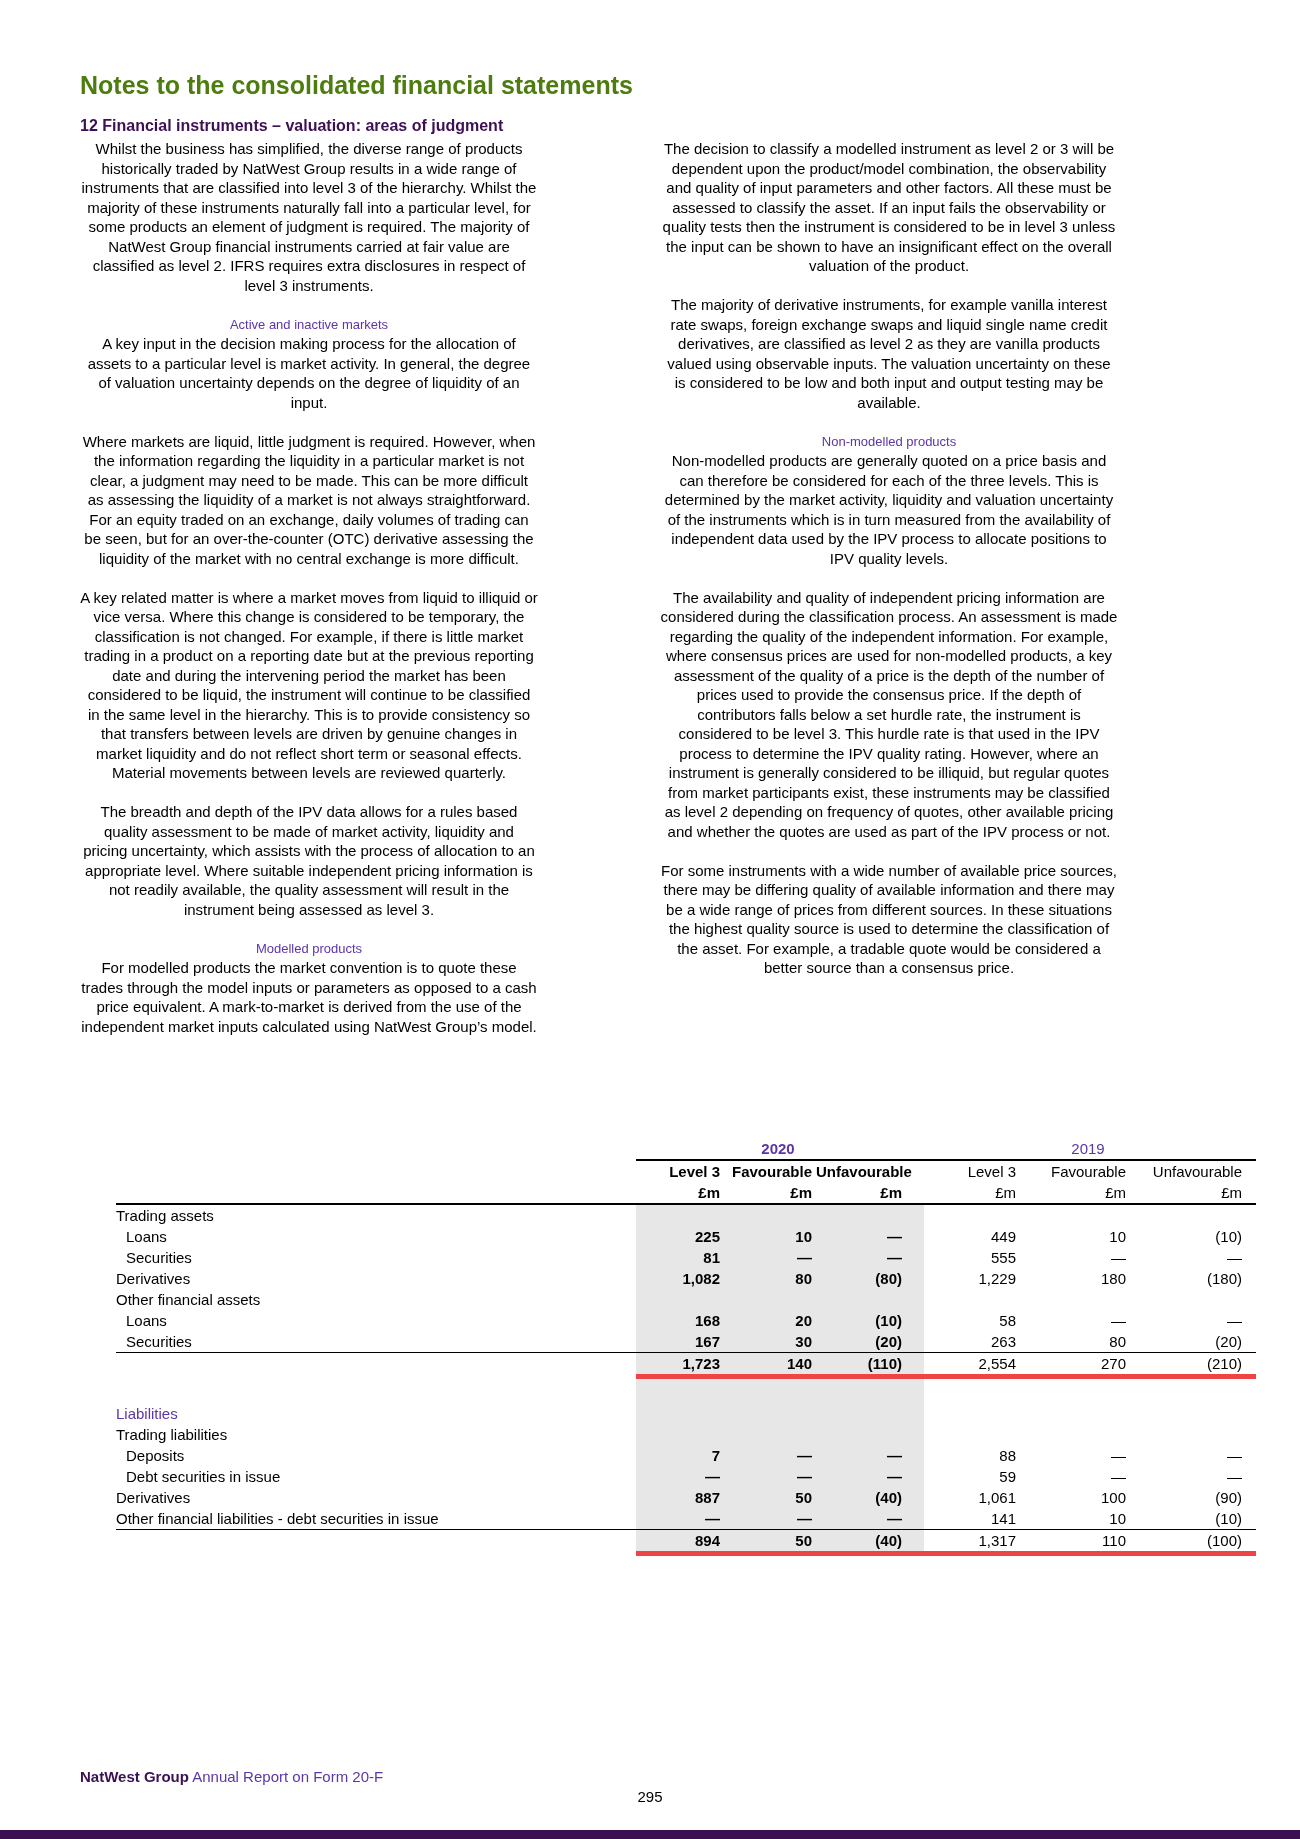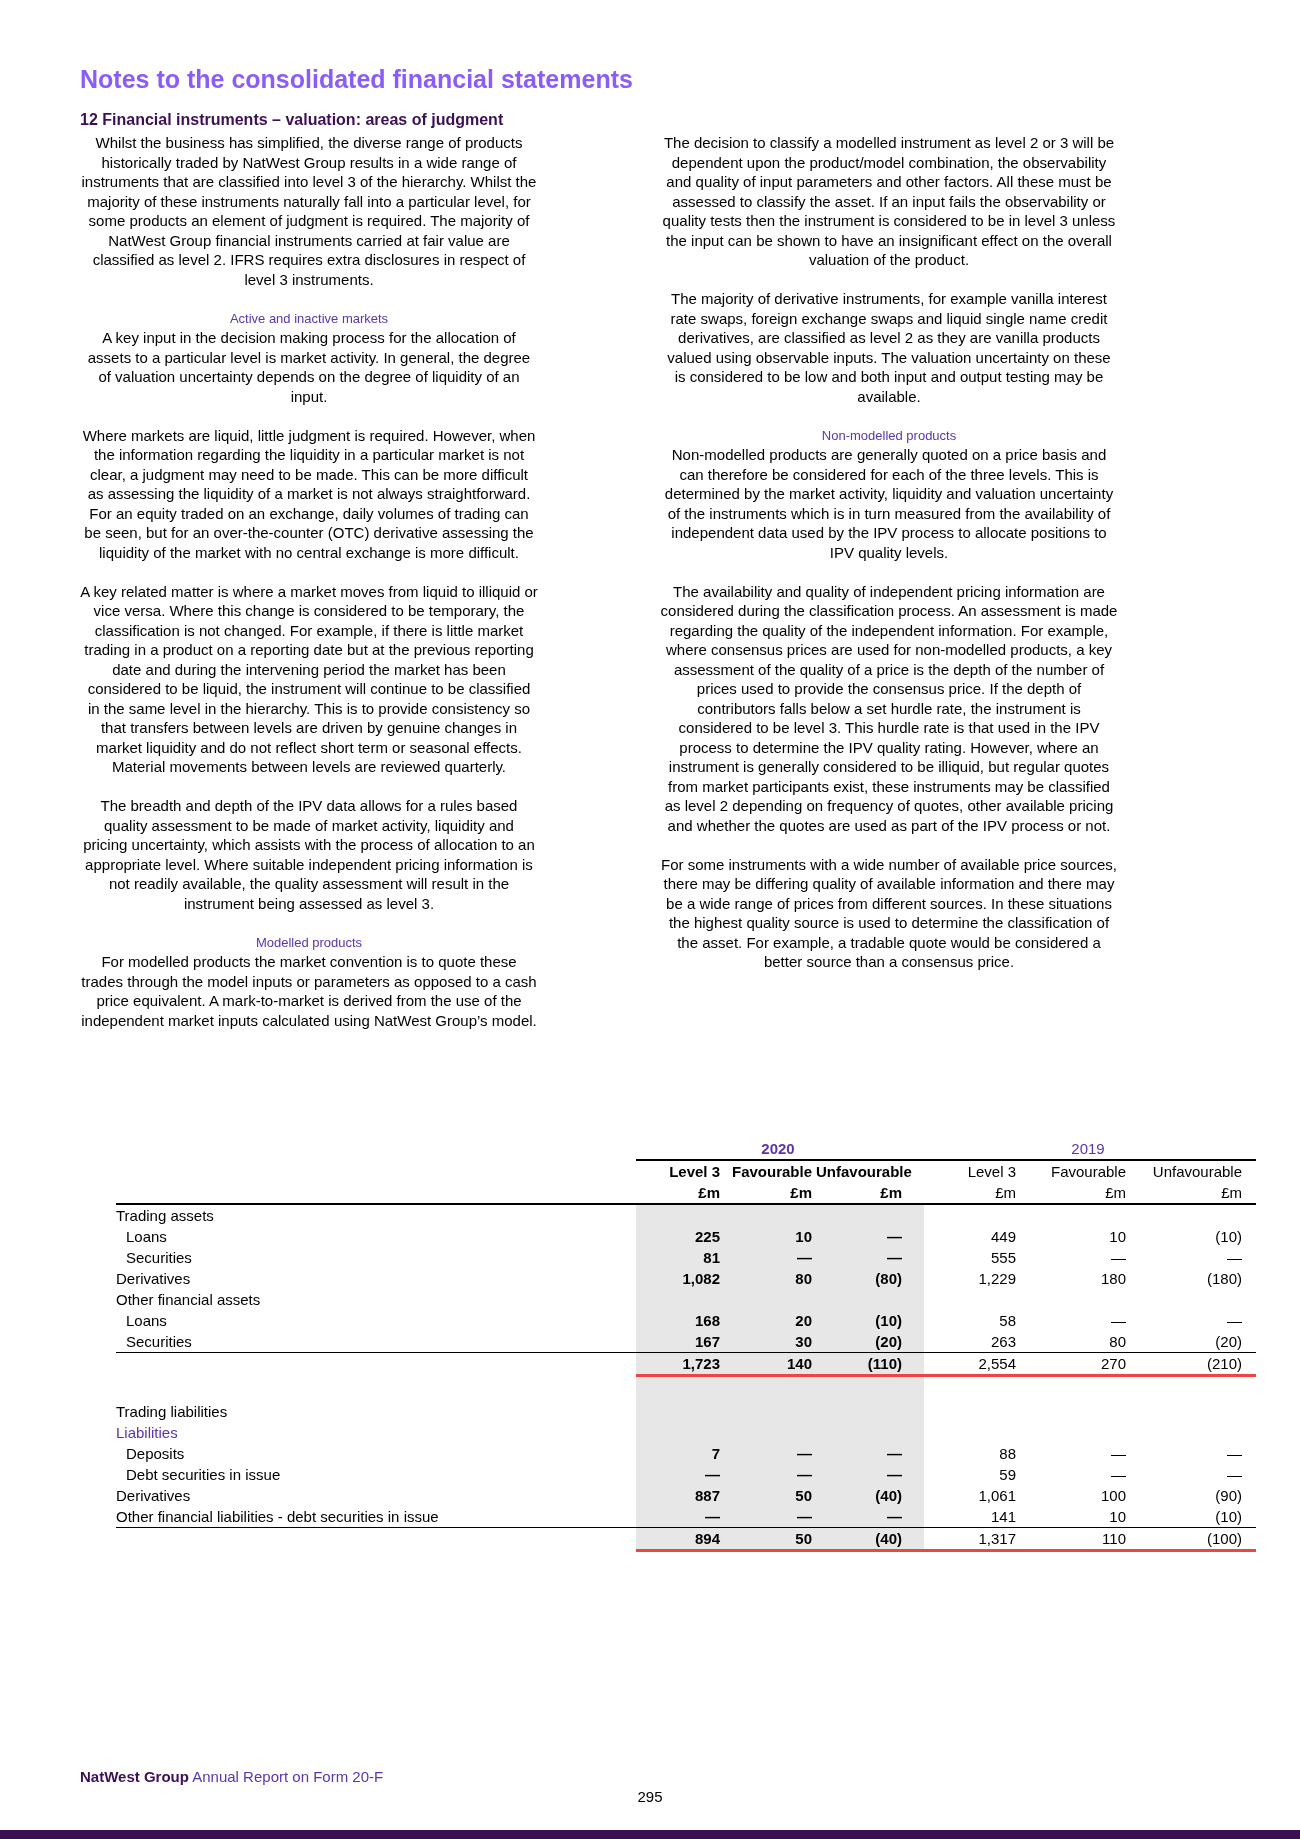--- a/index.html
+++ b/index.html
@@ -3,22 +3,22 @@
 <meta charset="utf-8">
 <style>
   html,body{margin:0;padding:0;background:#ffffff;}
   body{
     width:1300px;height:1839px;position:relative;
     font-family:"Liberation Sans", sans-serif;
     color:#000;overflow:hidden;
   }
   .page{padding:64px 80px 0 80px;}
   .doc-title{
-    font-size:25px;font-weight:bold;color:#8b5cf6;
-    margin:0 0 16px 0;line-height:30px;
+    font-size:25px;font-weight:bold;color:#4d7c0f;
+    margin:6px 0 16px 0;line-height:30px;
   }
   .section-heading{
     font-size:16px;font-weight:bold;color:#3c1053;
     margin:0 0 3px 0;line-height:20px;
   }
   .columns{display:flex;text-align:center;}
   .col{width:458px;font-size:15px;line-height:19.5px;}
   .col.left{margin-right:122px;}
   .col p{margin:0 0 19.5px 0;}
   .col h3{
@@ -44,21 +44,21 @@
   table.fin td:nth-child(4){padding-right:22px;}
   table.fin td:nth-child(5){padding-right:20px;}
   table.fin td:nth-child(6){padding-right:20px;}
   table.fin td:nth-child(7){padding-right:14px;}
   
   tr.band td:nth-child(2),tr.band td:nth-child(3),tr.band td:nth-child(4){background:#e7e7e7;}
   
   tr.band td:nth-child(2),tr.band td:nth-child(3),tr.band td:nth-child(4){font-weight:bold;}
   tr.sechead-row td{font-weight:normal !important;}
   tr.total td{border-top:1px solid #000;}
-  tr.total td:not(:first-child){border-bottom:3px solid #ef4444;}
+  tr.total td:not(:first-child){border-bottom:5px solid #ef4444;}
   tr.spacer td{height:24px;padding:0;}
   
   .footer{position:absolute;left:80px;top:1768px;font-size:15px;}
   .footer .brand{font-weight:bold;color:#3c1053;}
   .footer .report{color:#5c35a8;}
   .pagenum{position:absolute;left:0;right:0;top:1768px;text-align:center;font-size:15px;color:#000;margin-top:20px;}
   .bottom-bar{position:absolute;left:0;right:0;bottom:0;height:9px;background:#3a1053;}
 </style>
 </head>
 <body>
@@ -200,31 +200,31 @@
         </tr>
         <tr class="band spacer">
           <td class="lbl"></td>
           <td class="n"></td>
           <td class="n"></td>
           <td class="n"></td>
           <td class="n"></td>
           <td class="n"></td>
           <td class="n"></td>
         </tr>
-        <tr class="band">
-          <td class="lbl">Trading liabilities</td>
-          <td class="n"></td>
-          <td class="n"></td>
-          <td class="n"></td>
-          <td class="n"></td>
-          <td class="n"></td>
-          <td class="n"></td>
-        </tr>
         <tr class="band sechead-row">
           <td class="lbl sechead">Liabilities</td>
+          <td class="n"></td>
+          <td class="n"></td>
+          <td class="n"></td>
+          <td class="n"></td>
+          <td class="n"></td>
+          <td class="n"></td>
+        </tr>
+        <tr class="band">
+          <td class="lbl">Trading liabilities</td>
           <td class="n"></td>
           <td class="n"></td>
           <td class="n"></td>
           <td class="n"></td>
           <td class="n"></td>
           <td class="n"></td>
         </tr>
         <tr class="band">
           <td class="lbl ind">Deposits</td>
           <td class="n">7</td>

